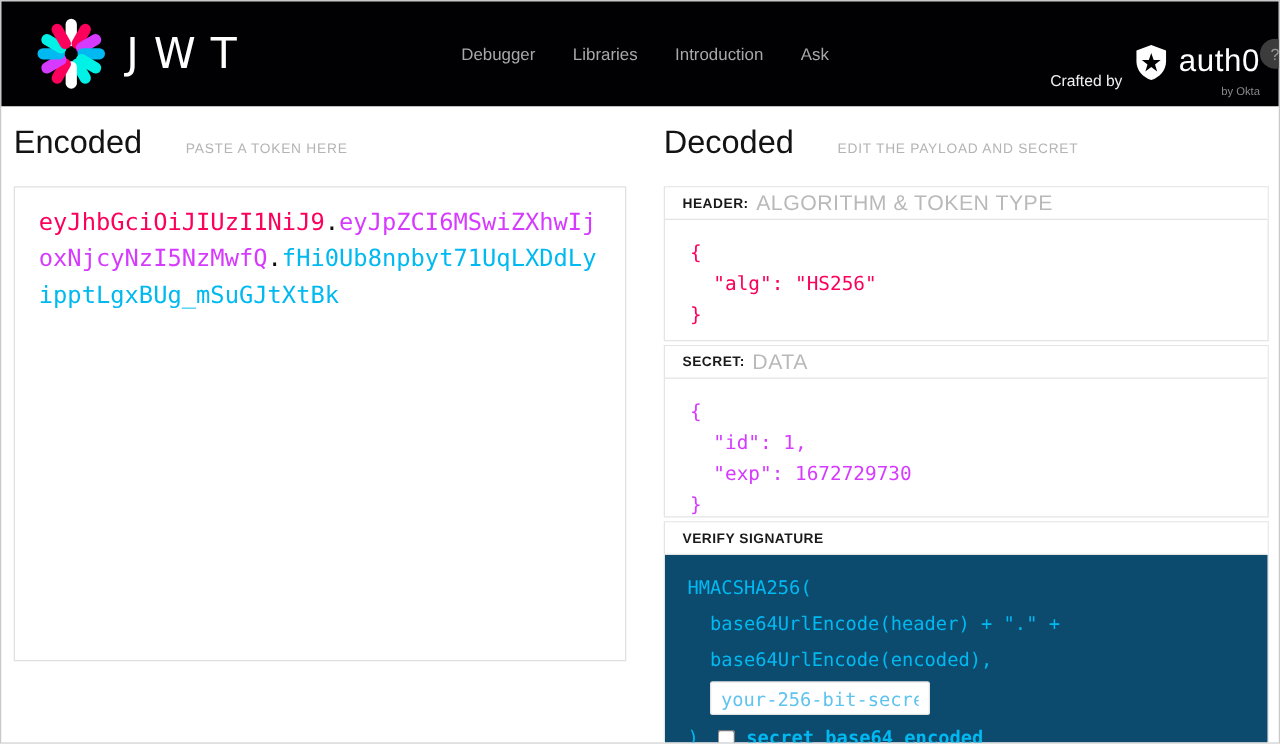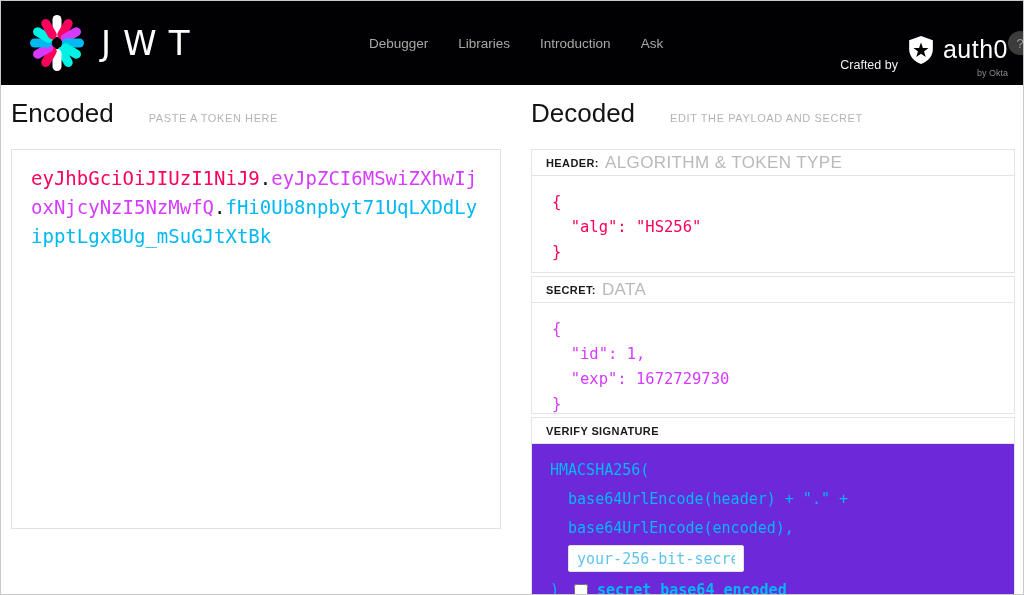--- a/index.html
+++ b/index.html
@@ -94,21 +94,21 @@
   .section-sublabel { font-size: 17px; color: #b9b9b9; letter-spacing: 0.4px; }
   .section-body {
     font-family: "DejaVu Sans Mono", monospace;
     font-size: 15.5px; line-height: 25px;
     padding: 14px 14px 0 20px;
   }
   .code-line { white-space: pre; }
   .body-header  { height: 96px;  color: #fb015b; }
   .body-payload { height: 110px; color: #d63aff; }
   .body-verify  {
-    height: 150px; background: #6d28d9; color: #00b9f1;
+    height: 150px; background: #0c4a6e; color: #00b9f1;
     font-family: "DejaVu Sans Mono", monospace;
     font-size: 15px; line-height: 29px;
     padding: 12px 14px 0 18px;
   }
   .secret-input {
     display: block; margin: 2px 0 4px 18px;
     width: 176px; height: 27px;
     border: 1px solid #e2e2e2; border-radius: 2px;
     background: #fff; padding: 0 8px;
     font-family: "DejaVu Sans Mono", monospace;

